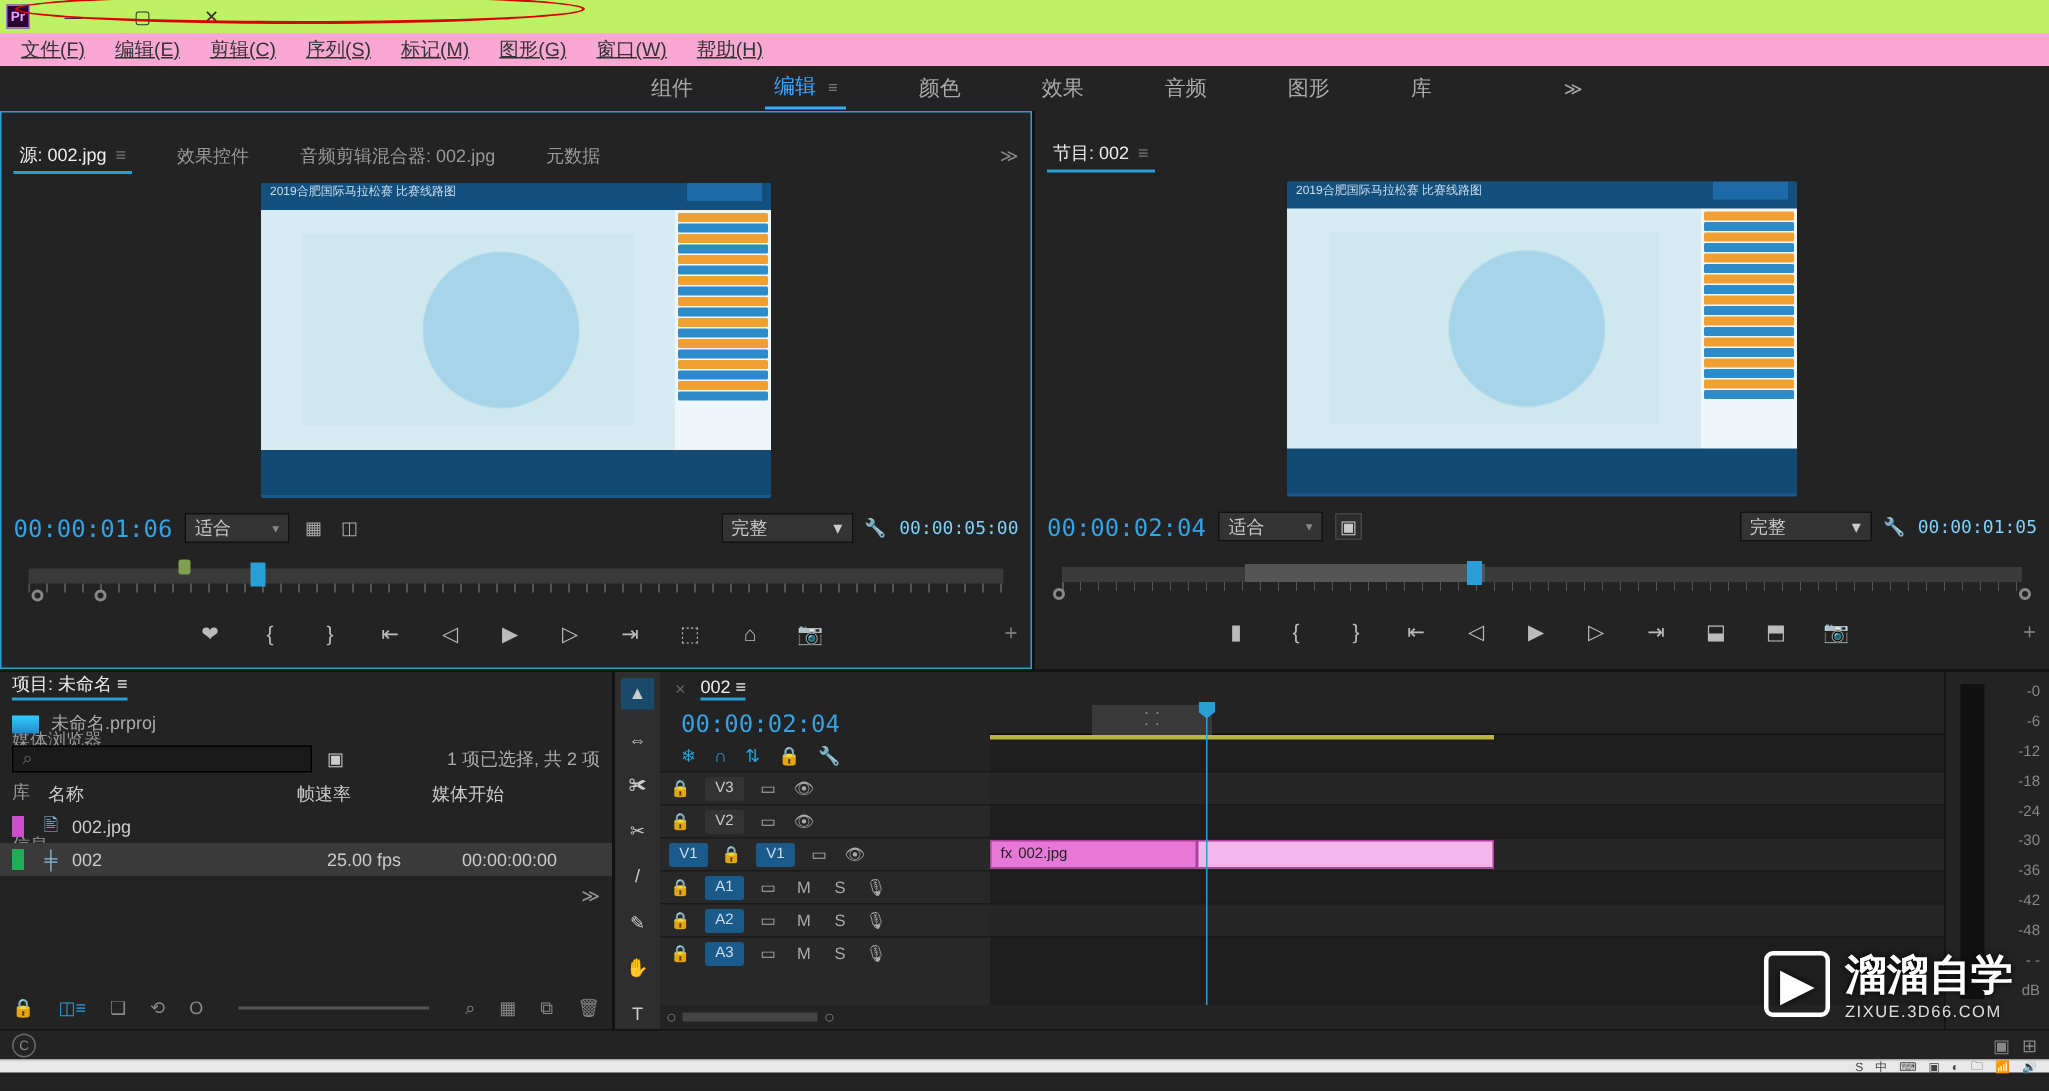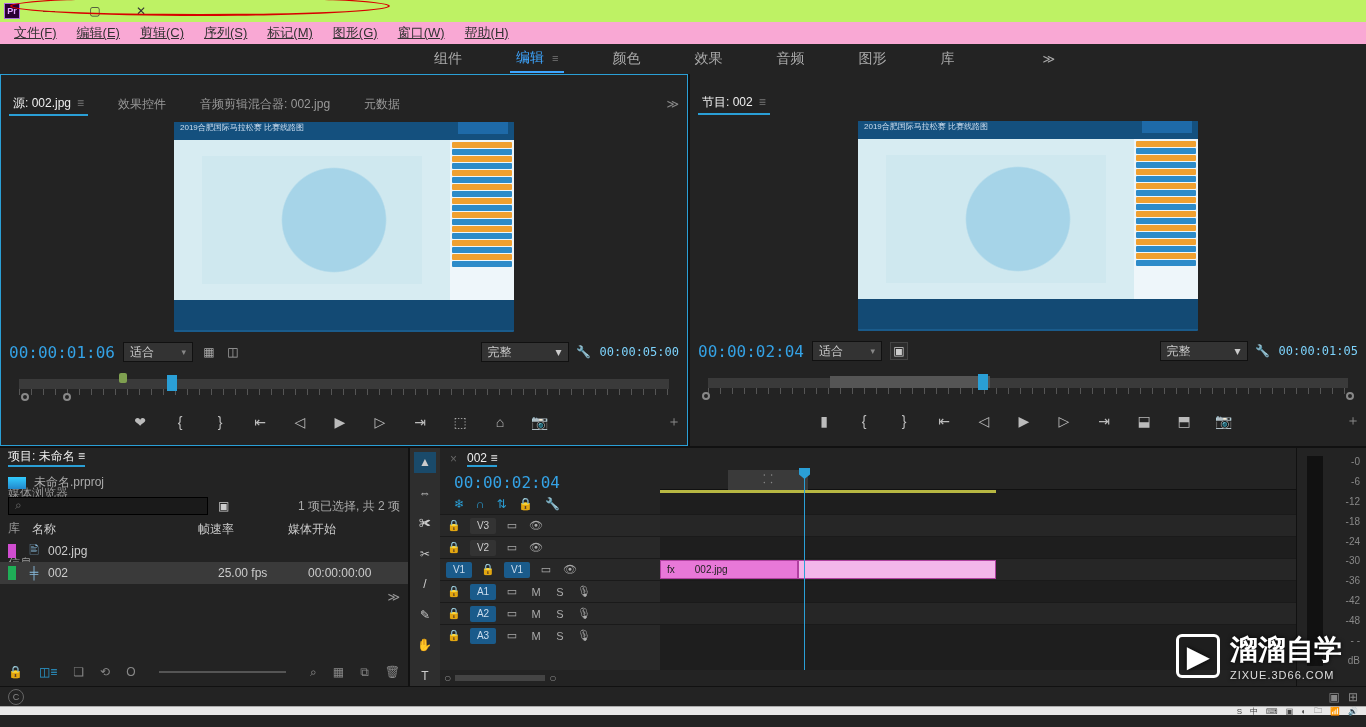--- a/index.html
+++ b/index.html
@@ -101,21 +101,21 @@
 .tl-trackhdr .trk .tag.blue{ background:#1a5b8b; color:#cde;}
 .tl-trackhdr .trk .lock,.tl-trackhdr .trk .eye,.tl-trackhdr .trk .sync,.tl-trackhdr .trk .mute,.tl-trackhdr .trk .solo,.tl-trackhdr .trk .mic{ width:16px; text-align:center; color:#aaa; font-size:11px;}
 .tl-trackarea { flex:1; position:relative; background:#1e1e1e;}
 .tl-ruler { height:20px; background:#232323; position:relative; border-bottom:1px solid #111;}
 .tl-play-bar { position:absolute; top:0; height:20px; background:#3a3a3a;}
 .tl-playhead { position:absolute; top:0; bottom:0; width:1px; background:#2a9fd6;}
 .tl-playhead .head { position:absolute; top:-2px; left:-5px; width:11px; height:11px; background:#2a9fd6; clip-path: polygon(0 0,100% 0,100% 60%,50% 100%,0 60%);}
 .tl-work { position:absolute; top:20px; left:0; height:3px; background:#b7b742;}
 .tl-track-row { height:22px; border-top:1px solid #1a1a1a; position:relative;}
 .tl-track-row.dark{ background:#262626;}
-.clip { position:absolute; top:1px; height:19px; border:1px solid #b040a0; display:flex; align-items:center; padding:0 6px; font-size:10px; color:#222;gap:16px;}
+.clip { position:absolute; top:1px; height:19px; border:1px solid #b040a0; display:flex; align-items:center; padding:0 6px; font-size:10px; color:#222;}
 .clip.pink{ background:#e878d8;}
 .clip.lpink{ background:#f3b6ea;}
 .clip .ic{ margin-right:4px;}
 
 .audio-meter { width:70px; background:#232323; border-left:1px solid #111; position:relative;}
 .audio-meter .scale{ position:absolute; right:6px; top:8px; bottom:20px; width:40px; display:flex; flex-direction:column; justify-content:space-between; color:#888; font-size:10px; text-align:right;}
 .audio-meter .db{ }
 .audio-meter .bars{ position:absolute; left:10px; top:8px; bottom:20px; width:16px; background:#111;}
 
 .statusbar { height:20px; background:#232323; border-top:1px solid #111; display:flex; align-items:center; padding:0 8px; color:#888;}

